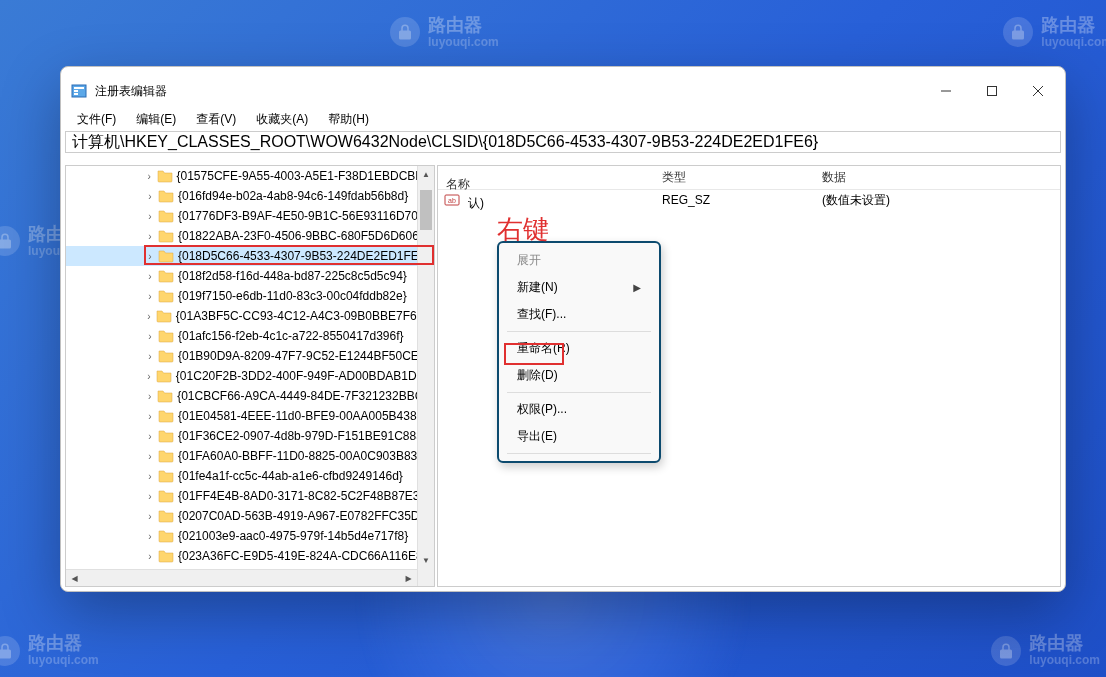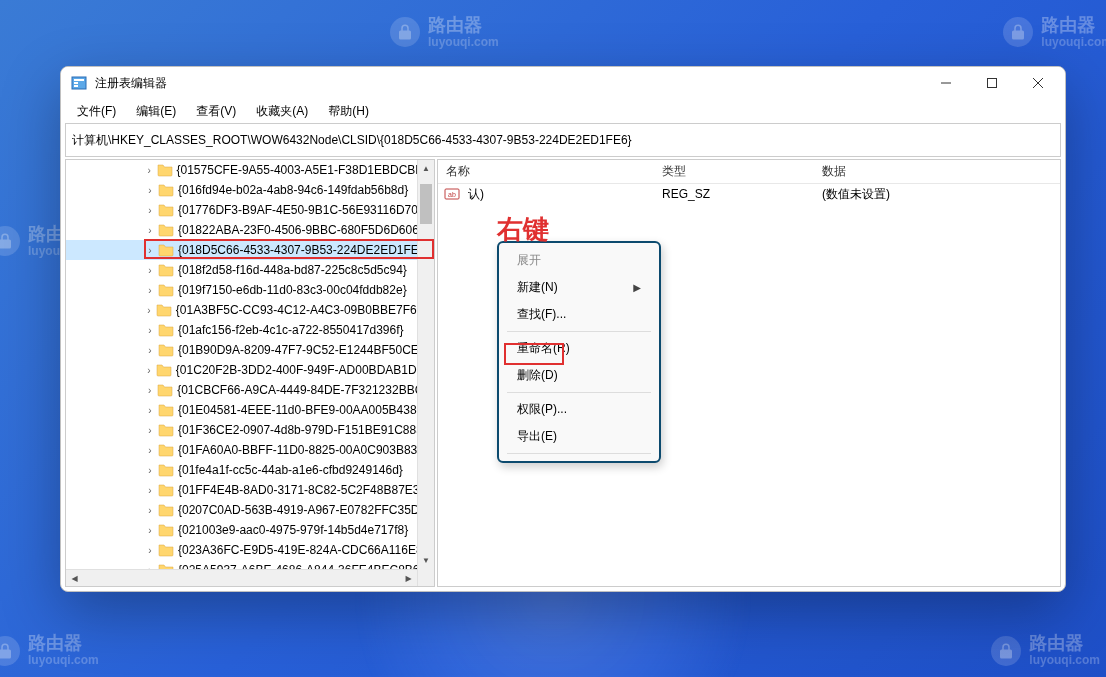--- a/index.html
+++ b/index.html
@@ -17,54 +17,54 @@
   .watermark .wm-txt { display: flex; flex-direction: column; line-height: 1.1; font-weight: bold; }
   .watermark .wm-title { font-size: 18px; }
   .watermark .wm-sub { font-size: 12px; opacity: 0.8; }
   
   .window {
     position: absolute; left: 60px; top: 66px; width: 1006px; height: 526px;
     background: #ffffff; border: 1px solid #c0c0c0; border-radius: 8px;
     box-shadow: 0 20px 60px rgba(0,0,0,0.3); display: flex; flex-direction: column; overflow: hidden;
   }
   
-  .titlebar { height: 32px; display: flex; align-items: center; padding: 0 4px 0 10px; background: #fff; }
+  .titlebar { height: 32px; display: flex; align-items: center; padding: 0 4px 0 10px; background: #fff; margin-top: 8px; }
   .titlebar .app-icon { width: 16px; height: 16px; margin-right: 8px; }
   .titlebar .title { font-size: 12px; color: #000; flex: 1; }
   .titlebar .win-btns { display: flex; }
   .win-btn { width: 46px; height: 30px; display: flex; align-items: center; justify-content: center; }
   .win-btn svg { width: 10px; height: 10px; stroke: #333; stroke-width: 1; fill: none; }
   
   .menubar { height: 24px; display: flex; align-items: center; padding: 0 6px; font-size: 12px; }
   .menubar span { padding: 2px 10px; color: #000; }
   
-  .addressbar { height: 22px; border: 1px solid #ccc; margin: 0 4px 2px 4px; padding: 16px 6px; font-size: 12px; display: flex; align-items: center; color: #000; background: #fff; }
+  .addressbar { height: 22px; border: 1px solid #ccc; margin: 0 4px 12px 4px; padding: 4px 6px; font-size: 16px; display: flex; align-items: center; color: #000; background: #fff; }
   
   .content { flex: 1; display: flex; padding: 0 4px 4px 4px; gap: 2px; min-height: 0; }
   
   .tree-pane, .list-pane { border: 1px solid #ccc; background: #fff; overflow: hidden; position: relative; }
   .tree-pane { width: 370px; }
   .list-pane { flex: 1; }
   
   .tree-scroll { height: 100%; overflow: hidden; }
   
   .tree-item { display: flex; align-items: center; height: 20px; font-size: 12px; padding-left: 78px; white-space: nowrap; }
   .tree-item .chev { width: 12px; display: inline-flex; justify-content: center; color: #666; font-size: 10px; }
   .tree-item .folder { width: 16px; height: 14px; margin: 0 4px 0 2px; flex-shrink: 0; }
   .tree-item .label { color: #000; }
   .tree-item.selected { background: #cce8ff; }
   .tree-item.selected .label { color: #000; }
   
   .highlight-box { position: absolute; border: 2px solid #e03030; pointer-events: none; }
   
-  .annotation { position: absolute; color: #e03030; font-size: 26px; font-weight: bold; }
+  .annotation { position: absolute; color: #e03030; font-size: 26px; font-weight: normal; }
   
   .list-header { display: flex; height: 24px; border-bottom: 1px solid #e8e8e8; font-size: 12px; color: #333; }
   .list-header div { padding: 3px 8px; text-align: left; }
-  .col-name { width: 180px; }
+  .col-name { width: 180px; margin-top: 7px; }
   .col-type { width: 160px; margin-left: 36px; }
   .col-data { flex: 1; }
   
   .list-row { display: flex; height: 20px; font-size: 12px; color: #000; align-items: center; }
   .list-row .cell { padding: 0 8px; }
   .str-icon { width: 16px; height: 16px; margin-left: 6px; flex-shrink: 0; display: inline-flex; }
   
   .context-menu {
     position: absolute; width: 164px; background: #f9f9f9; border: 2px solid #0c4a6e;
     box-shadow: 2px 4px 10px rgba(0,0,0,0.2); border-radius: 6px; padding: 4px 0; font-size: 12px;

